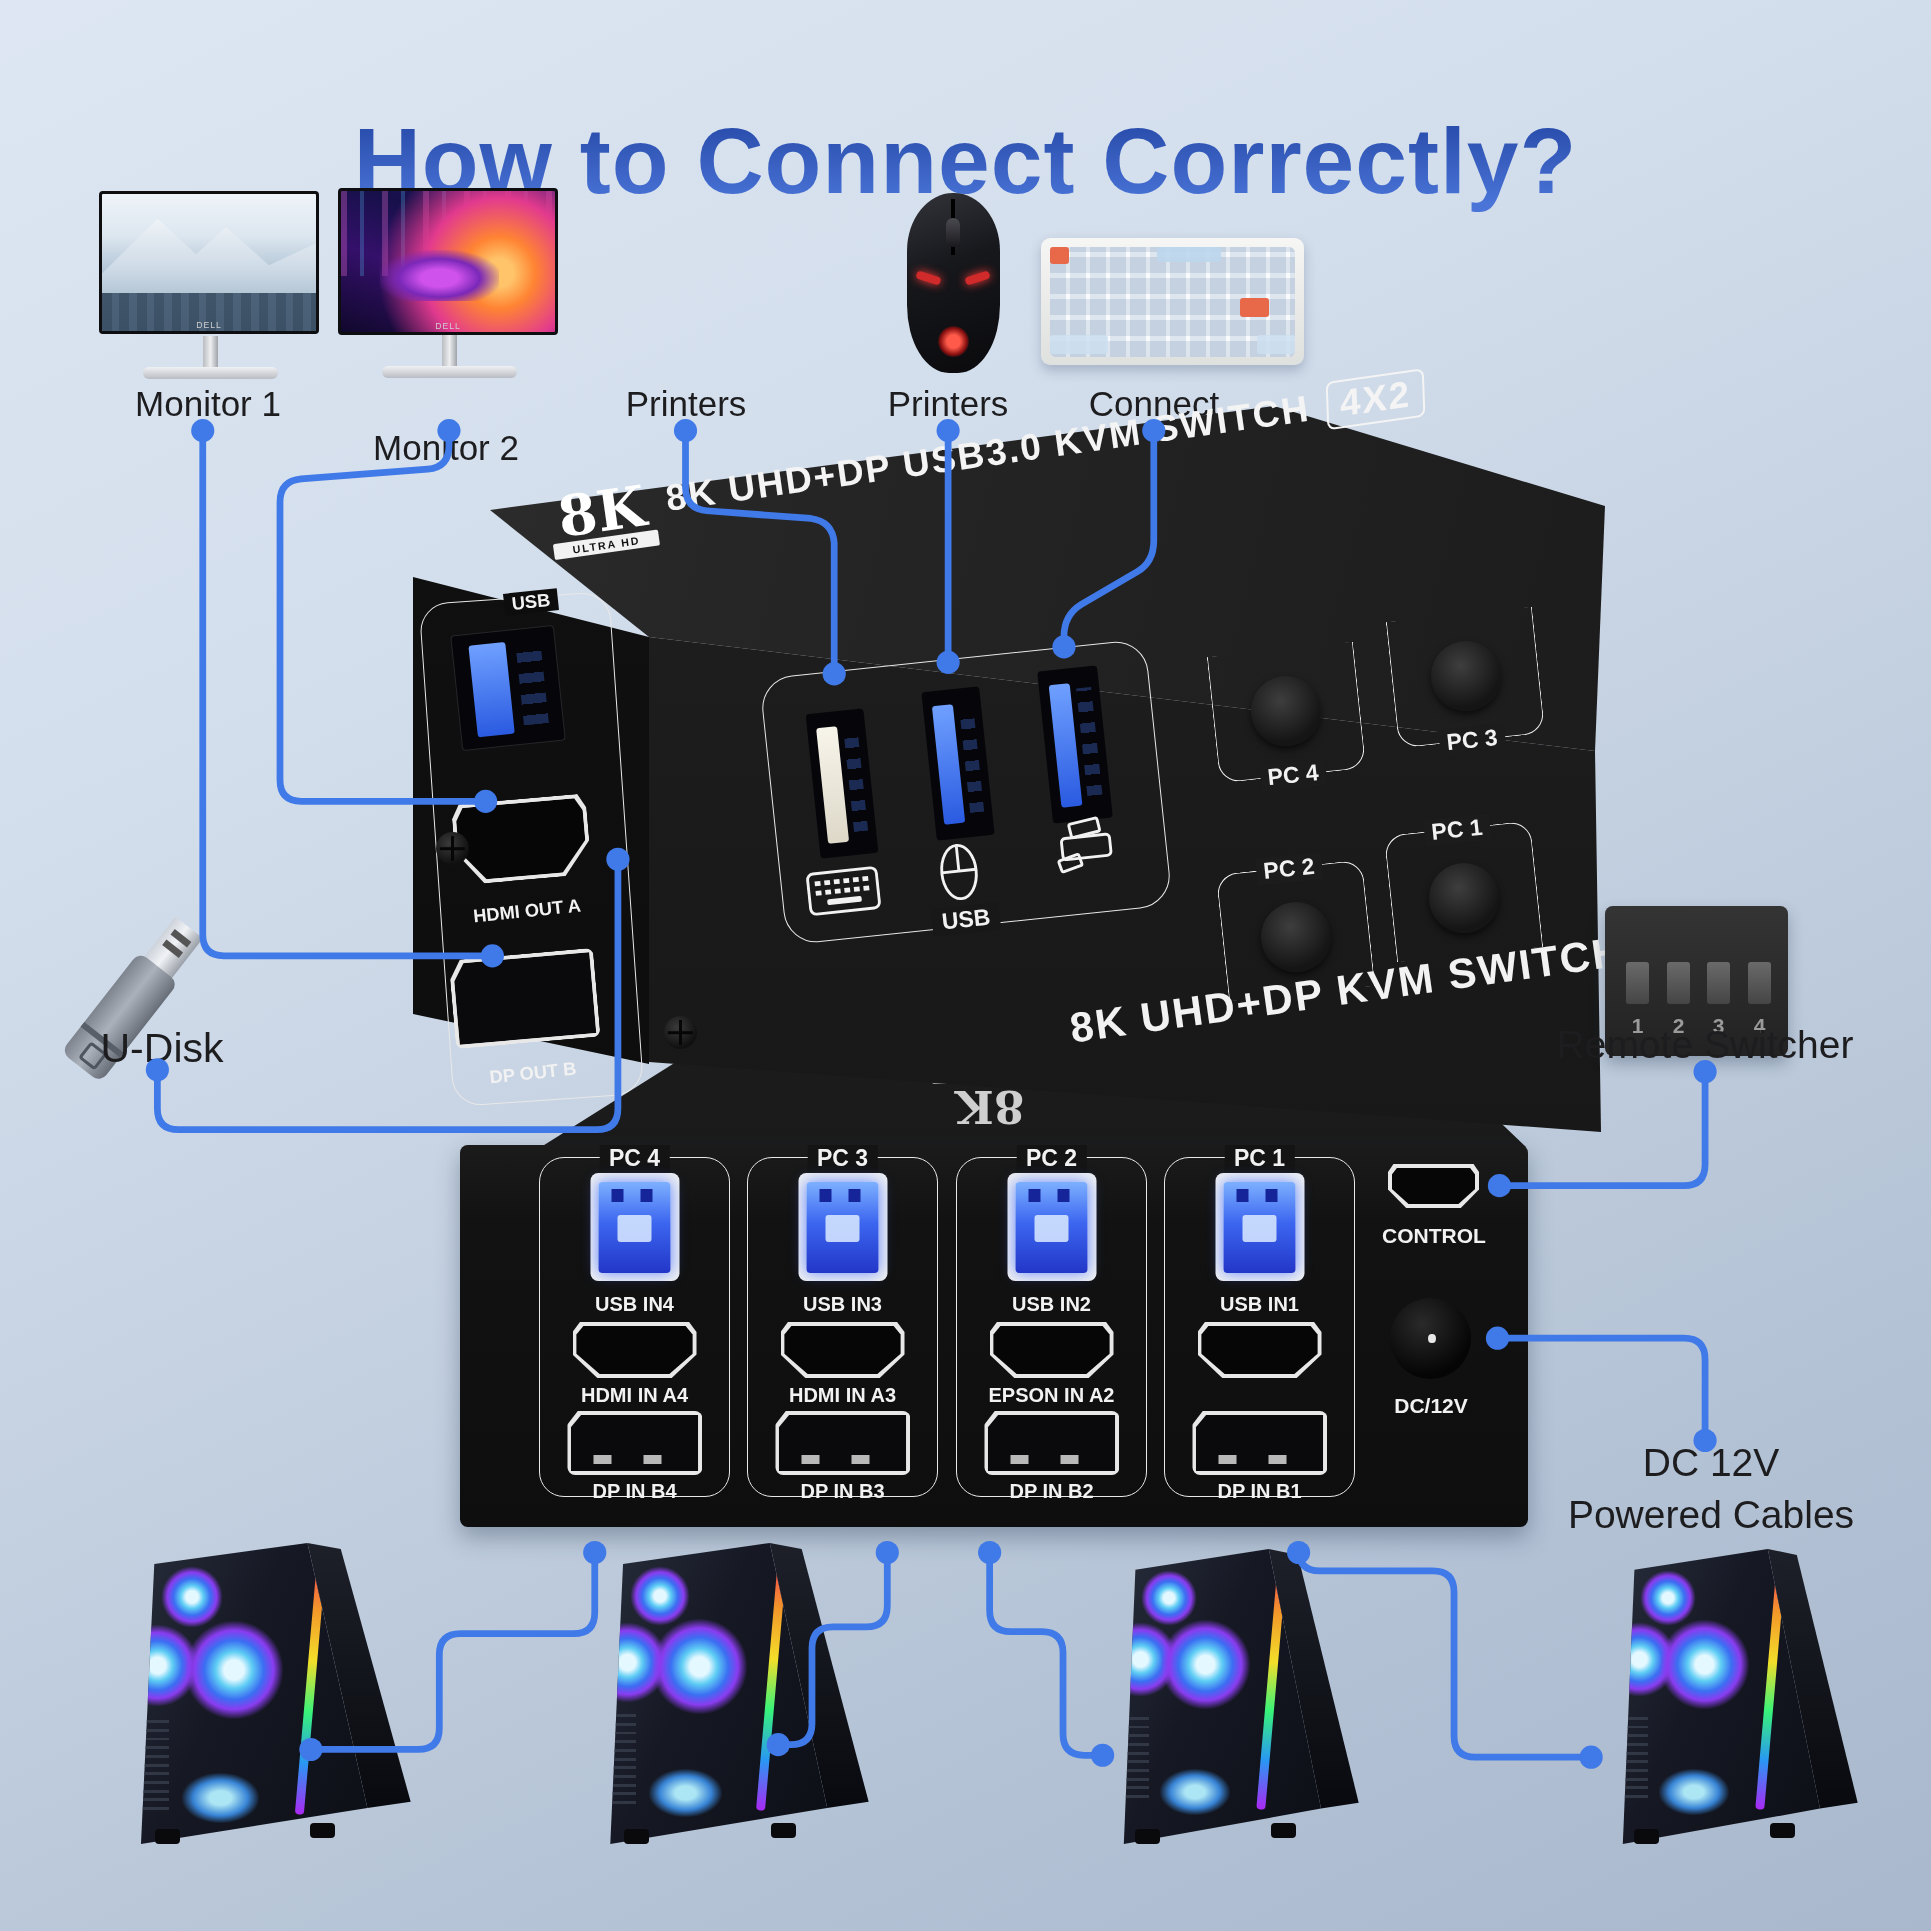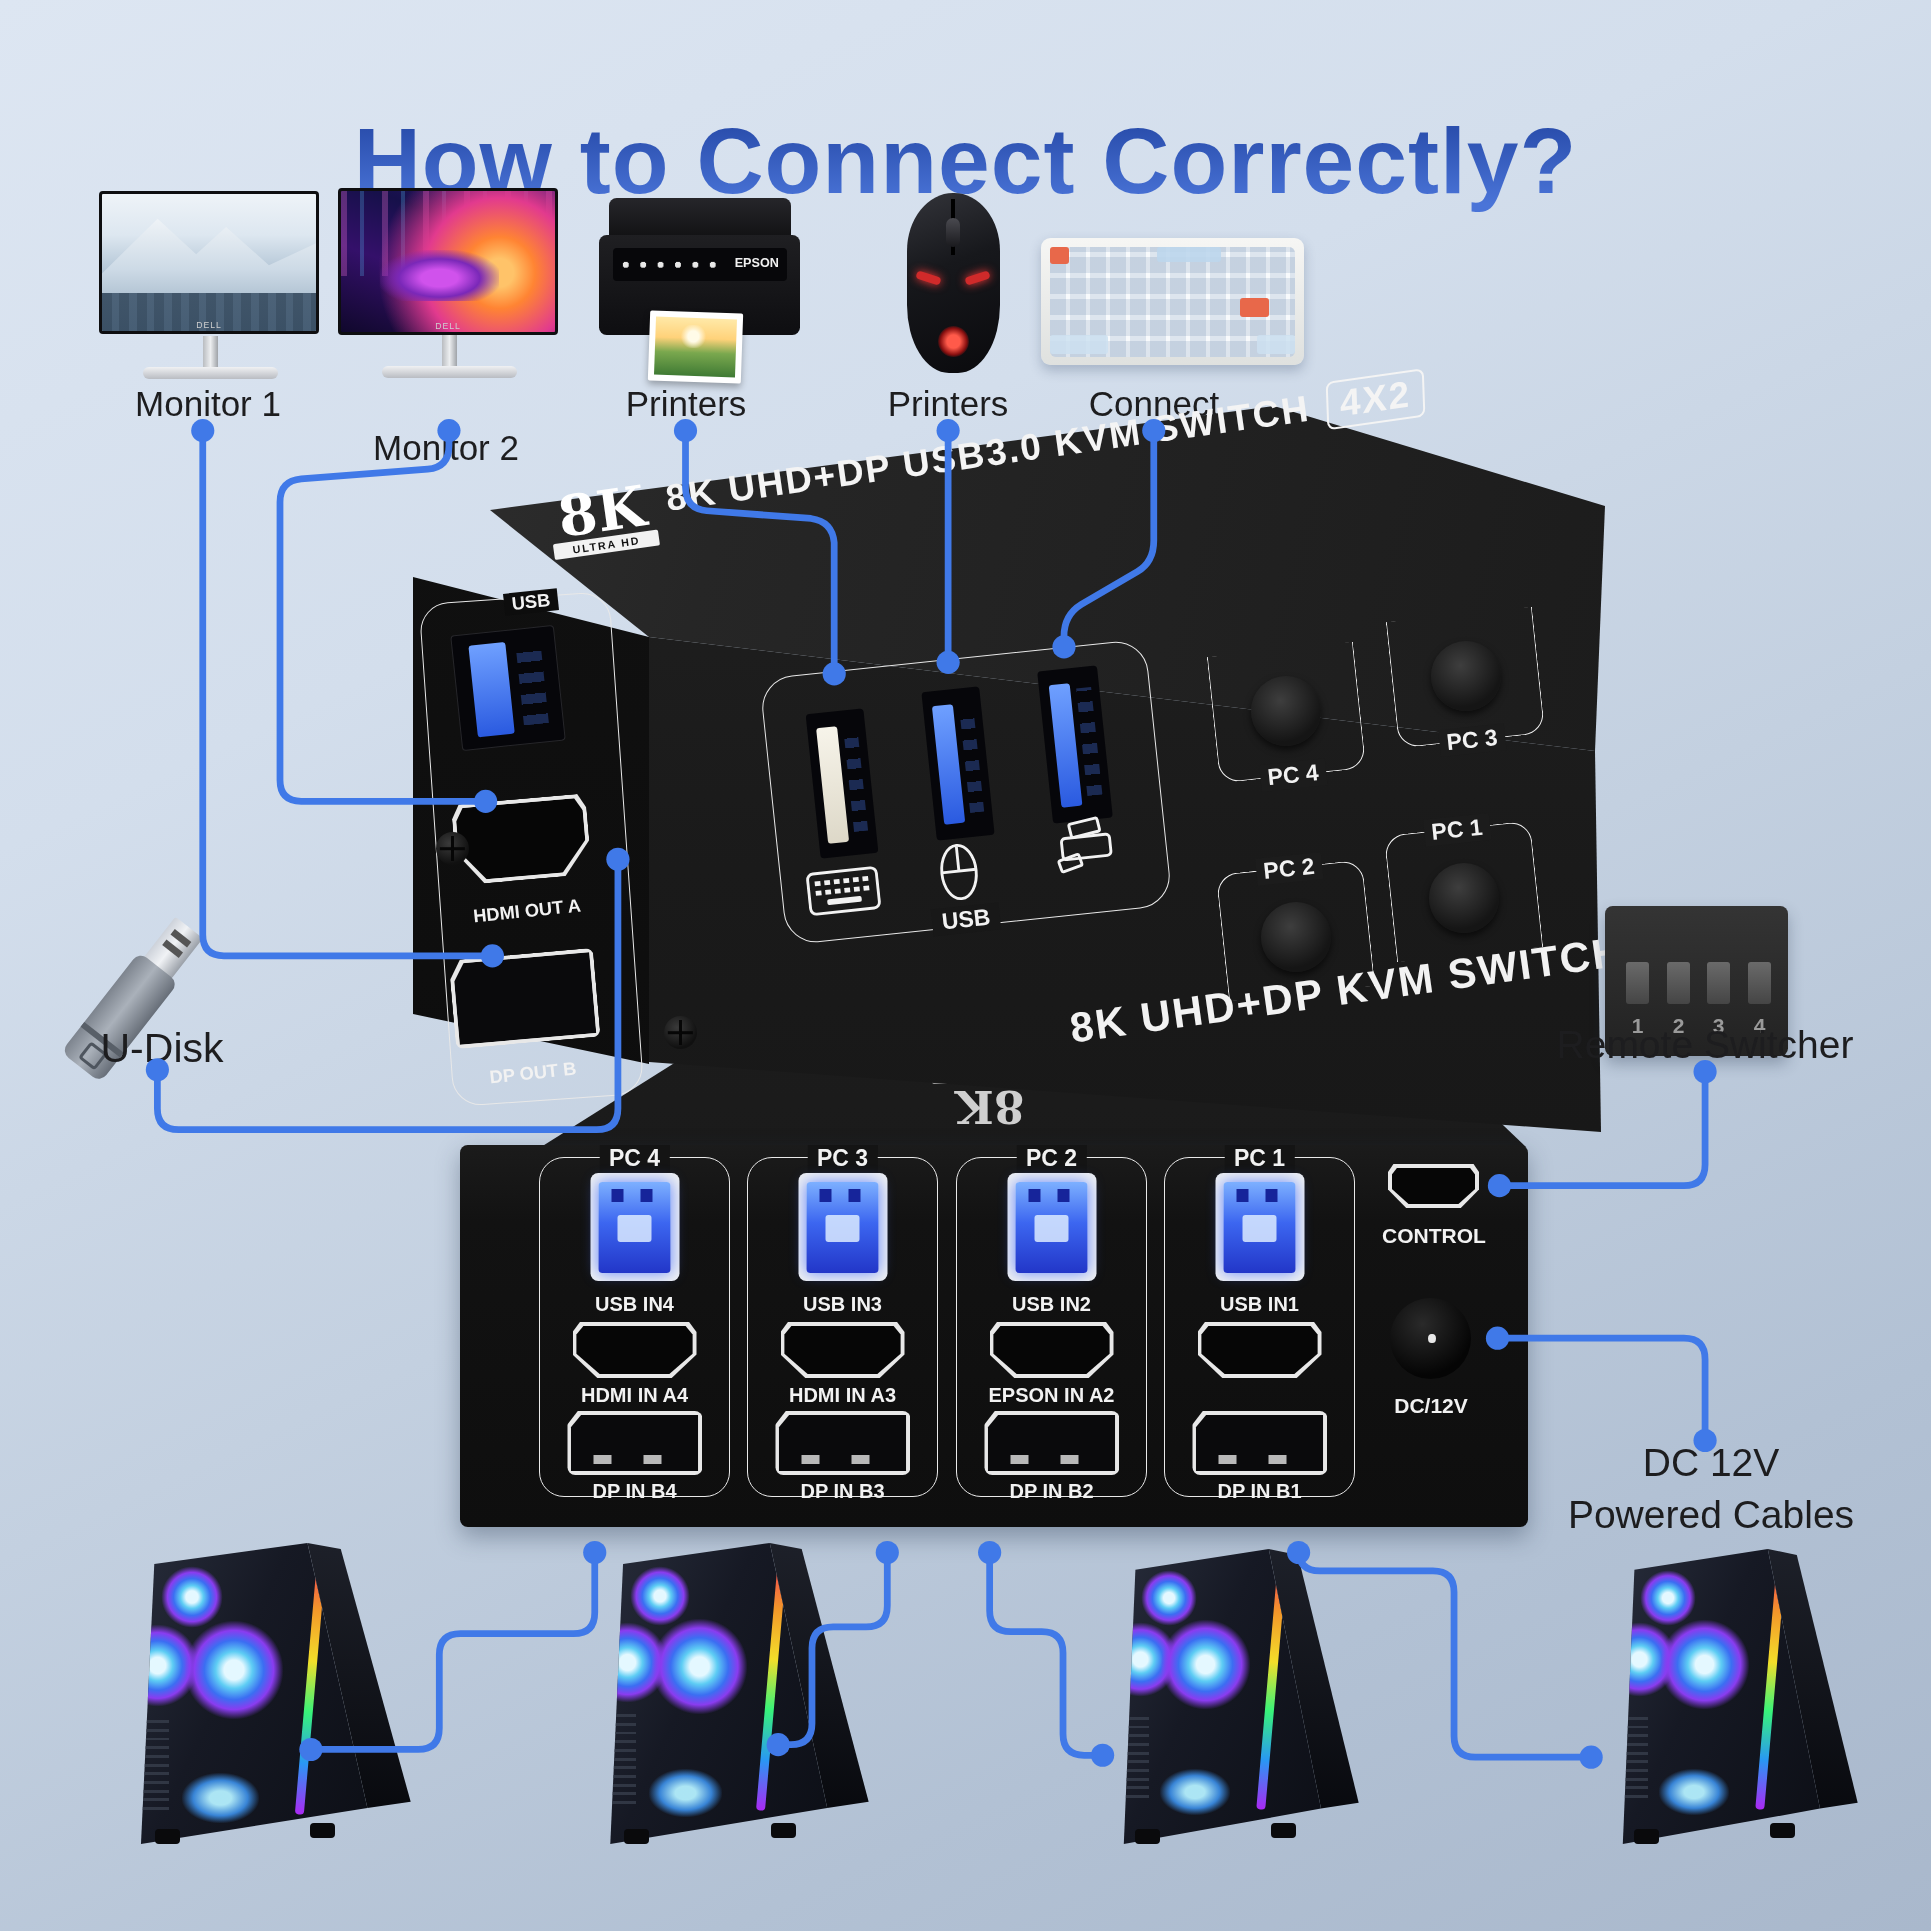--- a/index.html
+++ b/index.html
@@ -136,33 +136,20 @@
       <div class="mlayer" style="background:linear-gradient(200deg,#2a1670 0%,#16104a 30%,#34106a 60%,#10082c 100%);"></div>
       <div class="mlayer" style="height:60%;background:repeating-linear-gradient(90deg,rgba(255,120,220,.4) 0 5.8px,rgba(40,20,90,0) 5.8px 19.3px,rgba(90,200,255,.35) 19.3px 23px,rgba(40,20,90,0) 23px 41px);opacity:.7;"></div>
       <div class="mlayer" style="background:radial-gradient(circle at 74% 58%,#ffc369 0 8%,#ff8433 20%,#e23a8e 42%,rgba(60,20,120,0) 68%);"></div>
       <div class="mlayer" style="left:18%;top:42%;width:56%;height:36%;background:radial-gradient(ellipse at 50% 55%,#d052ec 0 22%,#7a28b8 48%,rgba(30,10,60,0) 75%);"></div>
       <span class="brandtag">DELL</span>
     </div>
     <div class="stand-neck" style="left:104px;top:147px;width:15.4px;height:33px;"></div>
     <div class="stand-base" style="left:44px;top:178px;width:135px;height:11.6px;"></div>
   </div>
 
-  <div class="abs" style="left:599px;top:198px;width:201px;height:179px;">
-    <div class="abs" style="left:9.7px;top:0;width:182px;height:39px;background:linear-gradient(180deg,#26262a,#121214);border-radius:7.7px 7.7px 1.9px 1.9px;"></div>
-    <div class="abs" style="left:0;top:37px;width:201px;height:100px;background:linear-gradient(180deg,#1f1f22,#0e0e11);border-radius:7.7px;"></div>
-    <div class="abs" style="left:13.5px;top:50px;width:174px;height:33px;background:#07070a;border-radius:3.9px;">
-      <div class="abs" style="left:7.7px;top:10.6px;width:106px;height:11.6px;background:repeating-radial-gradient(circle at 5.8px 5.8px,#e8e8e8 0 2.9px,transparent 2.9px 17.4px);background-size:17.4px 11.6px;background-repeat:repeat-x;"></div>
-      <span class="abs" style="right:7.7px;top:7.7px;color:#f0f0f0;font-size:12.6px;font-weight:bold;">EPSON</span>
-    </div>
-    <div class="abs" style="left:50px;top:114px;width:93px;height:70px;background:#fff;border-radius:1.9px;transform:rotate(2deg);box-shadow:0 3.9px 7.7px rgba(0,0,0,.3);">
-      <div class="abs" style="inset:5.8px;background:linear-gradient(180deg,#ffe9a8 0%,#ffd27a 35%,#7aa84e 60%,#3f7a34 100%);">
-        <div class="abs" style="left:30%;top:12%;width:34%;height:40%;background:radial-gradient(circle,#fffbe8 0 30%,rgba(255,240,180,0) 70%);"></div>
-      </div>
-    </div>
-  </div>
 
   <div class="abs" style="left:901px;top:193px;width:104px;height:183px;">
     <div class="abs" style="left:5.8px;top:0;width:93px;height:180px;border-radius:46px 46px 42px 42px / 58px 58px 68px 68px;background:linear-gradient(160deg,#33343a 0%,#17181c 40%,#0a0a0d 100%);"></div>
     <div class="abs" style="left:50px;top:5.8px;width:3.9px;height:56px;background:#000;"></div>
     <div class="abs" style="left:45px;top:25px;width:13.5px;height:29px;background:linear-gradient(180deg,#4a4a50,#1a1a1e);border-radius:6.8px;"></div>
     <div class="abs" style="left:15.4px;top:81px;width:25px;height:7.7px;background:#d02a2a;transform:rotate(18deg);box-shadow:0 0 9.7px #ff3a3a;border-radius:3.9px;"></div>
     <div class="abs" style="left:64px;top:81px;width:25px;height:7.7px;background:#d02a2a;transform:rotate(-18deg);box-shadow:0 0 9.7px #ff3a3a;border-radius:3.9px;"></div>
     <div class="abs" style="left:37px;top:133px;width:31px;height:31px;background:radial-gradient(circle,#ff5a4a 0 30%,#8a1010 60%,rgba(0,0,0,0) 75%);border-radius:50%;"></div>
   </div>
 

